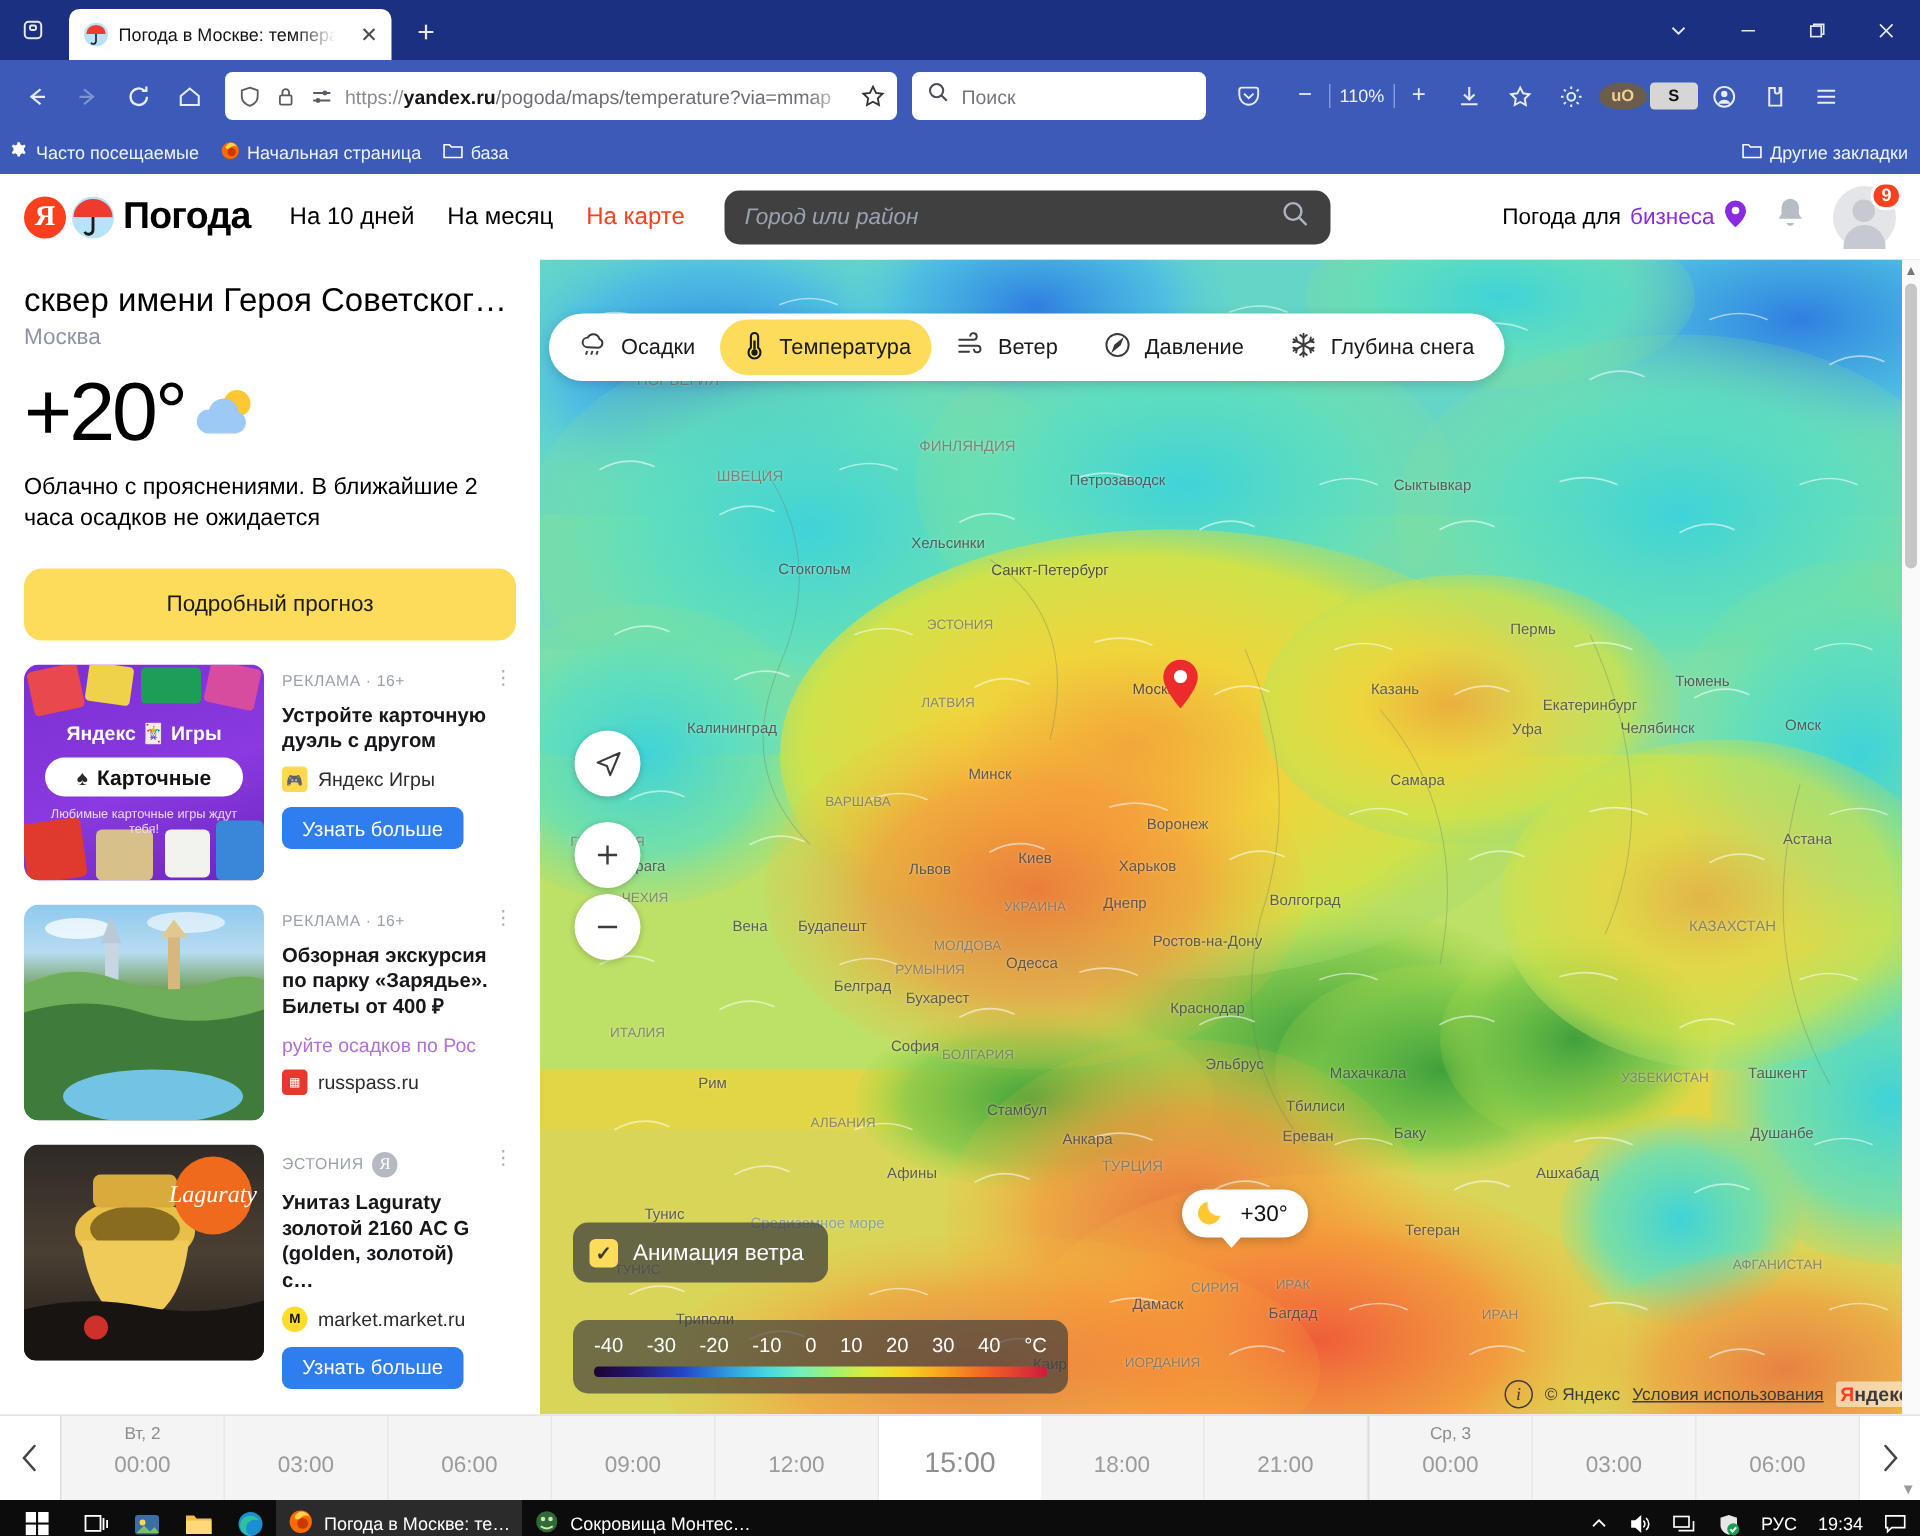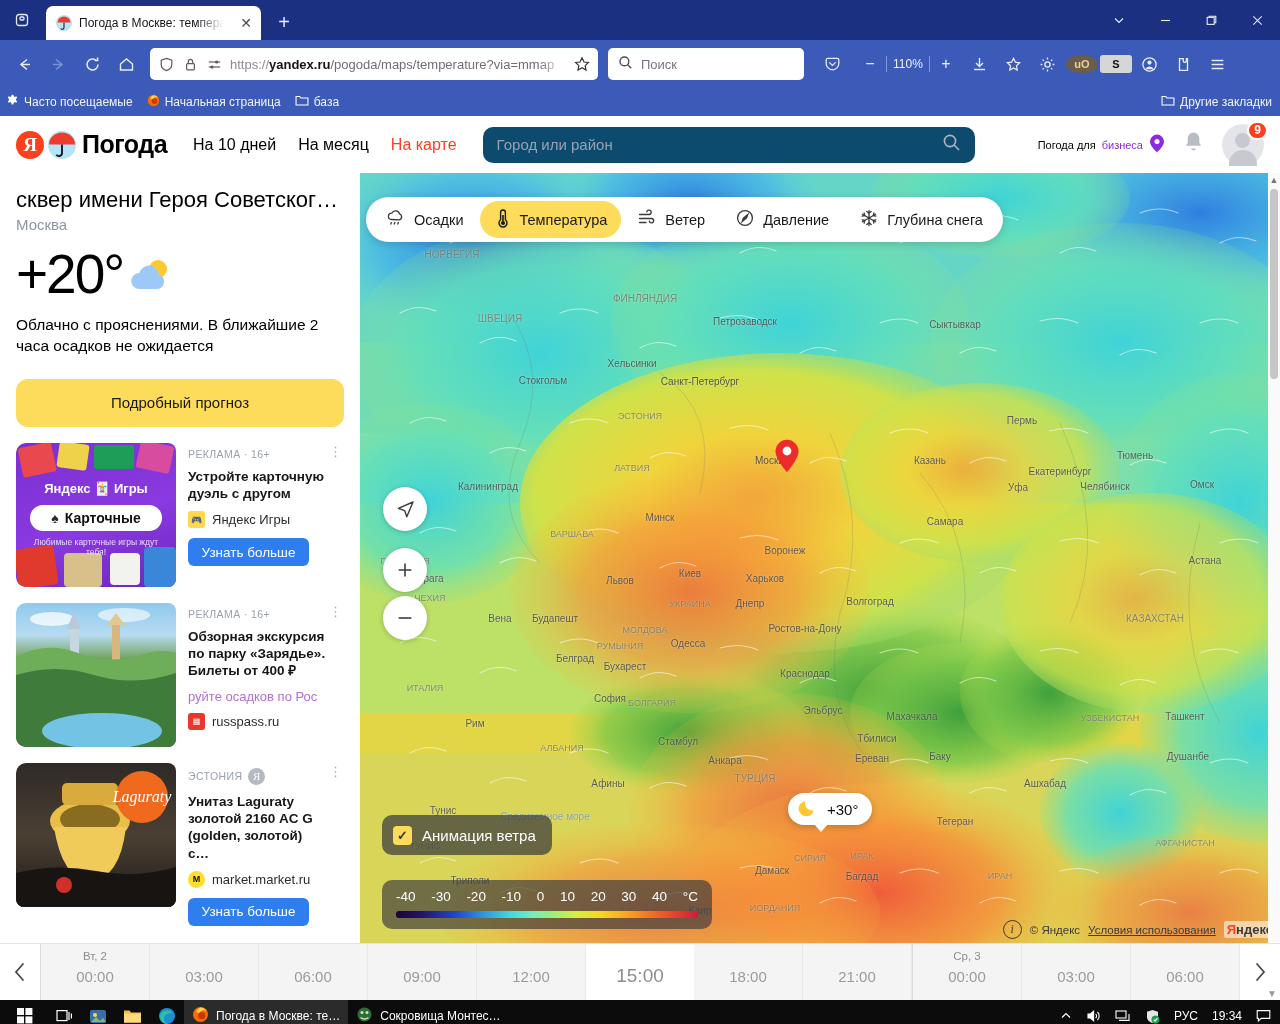--- a/index.html
+++ b/index.html
@@ -94,26 +94,26 @@
     width: 28px; height: 28px; border-radius: 50%; background: #fc3f1d; color: #fff;
     display: flex; align-items: center; justify-content: center; font-weight: 700; font-size: 19px;
     font-family: "Liberation Serif", serif;
   }
   .ylogo-umb { width: 28px; height: 28px; position: relative; }
   .ylogo-text { font-size: 25px; font-weight: 700; color: #000; letter-spacing: -0.5px; margin-left: 2px;}
   .ynav { display: flex; align-items: center; gap: 22px; }
   .ynav a { font-size: 16px; color: #000; text-decoration: none; font-weight: 500;}
   .ynav a.active { color: #fc3f1d; }
   .ysearch {
-    width: 492px; height: 36px; margin-left: 26px; background: #0c4a6e; border-radius: 10px;
-    display: flex; align-items: center; padding: 0 14px;
+    width: 404px; height: 36px; margin-left: 26px; background: #404040; border-radius: 10px;
+    display: flex; align-items: center; padding: 0 14px; font-style: italic;
   }
   .ysearch .ph { flex: 1 1 auto; font-size: 15px; color: #9aa2b1; }
   .yright { margin-left: auto; display: flex; align-items: center; gap: 18px; }
-  .ybiz { font-size: 11px; color: #000; display: flex; align-items: center; gap: 6px; }
+  .ybiz { font-size: 15px; color: #000; display: flex; align-items: center; gap: 6px; }
   .ybiz .pp { color: #8a2be2; }
   .ybiz b { color: #8a2be2; font-weight: 400; }
   .bell { color: #b8bcc4; }
   .avatar-wrap { position: relative; width: 42px; height: 42px;}
   .avatar {
     width: 42px; height: 42px; border-radius: 50%;
     background: #e3e5e9; display:flex; align-items:flex-end; justify-content:center; overflow:hidden;
   }
   .avatar .head { width: 15px; height: 15px; border-radius: 50%; background: #c6c9cf; position:absolute; top: 9px; left: 13px;}
   .avatar .body { width: 28px; height: 16px; border-radius: 14px 14px 0 0; background: #c6c9cf; position:absolute; bottom:0; left: 7px;}
@@ -149,21 +149,21 @@
   .ad-btn {
     margin-top: 10px; height: 28px; width: 121px; background: #2f7ef0; border-radius: 6px;
     display: flex; align-items: center; justify-content: center; color: #fff; font-size: 13.5px;
   }
   .ad-dots { position: absolute; right: 2px; top: 4px; color: #a7acb6; font-size: 13px; line-height: .75; letter-spacing: 0; text-align:center;}
 
   
   .map { flex: 1 1 auto; position: relative; overflow: hidden; }
   .map-canvas { position: absolute; inset: 0; }
   .layer-tabs {
-    position: absolute; left: 6px; top: 24px; height: 45px; background: #fff; border-radius: 24px;
+    position: absolute; left: 6px; top: 36px; height: 45px; background: #fff; border-radius: 24px;
     display: flex; align-items: center; padding: 4px 6px; gap: 2px; box-shadow: 0 2px 8px rgba(0,0,0,.16); text-align: center;
   }
   .ltab { height: 37px; border-radius: 19px; display: flex; align-items: center; gap: 8px; padding: 0 14px; font-size: 14.5px; color: #1a1a1a; }
   .ltab.active { background: #fddb5b; font-weight: 400; }
   .map-ctrl {
     position: absolute; left: 23px; width: 44px; height: 44px; border-radius: 50%; background: #fff;
     display: flex; align-items: center; justify-content: center; box-shadow: 0 1px 5px rgba(0,0,0,.22);
     color: #3c3c3c;
   }
   .pin { position: absolute; width: 26px; height: 34px; }

